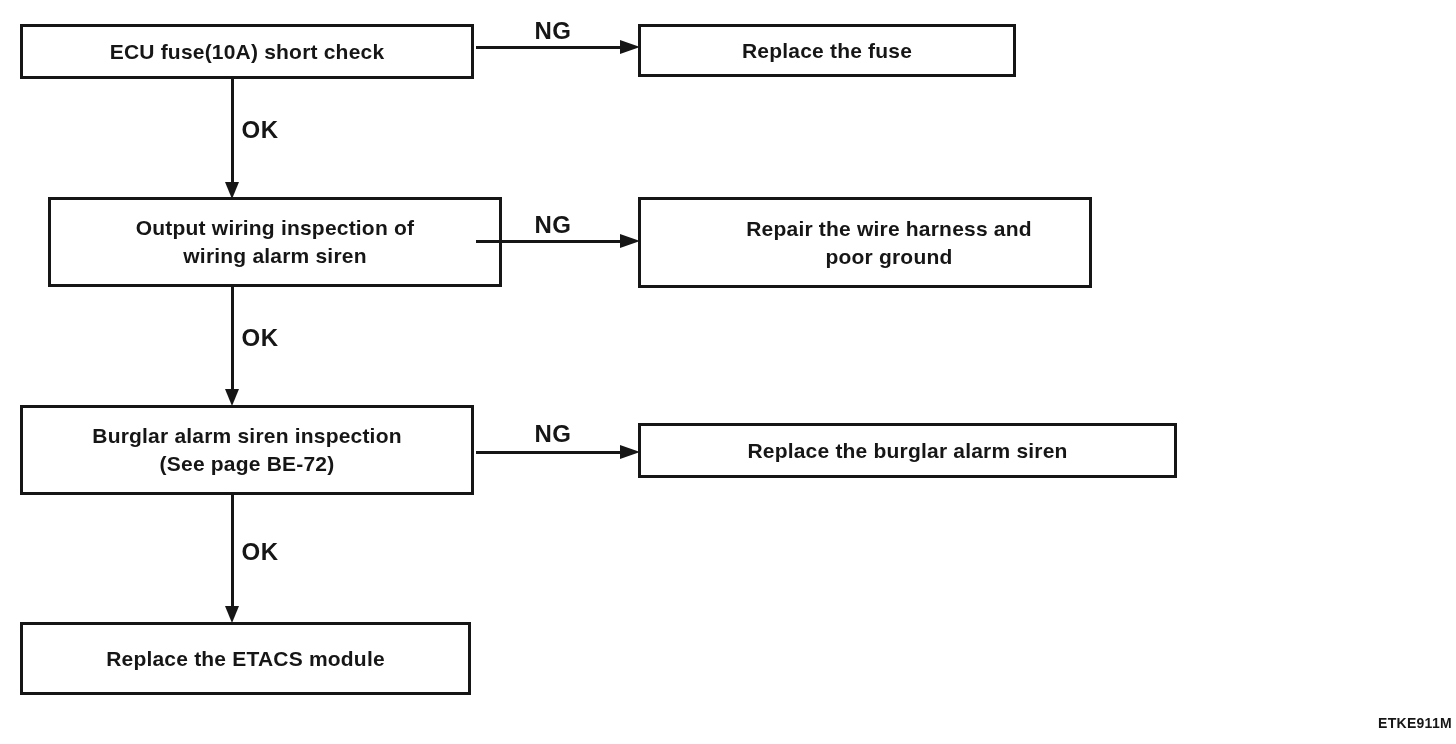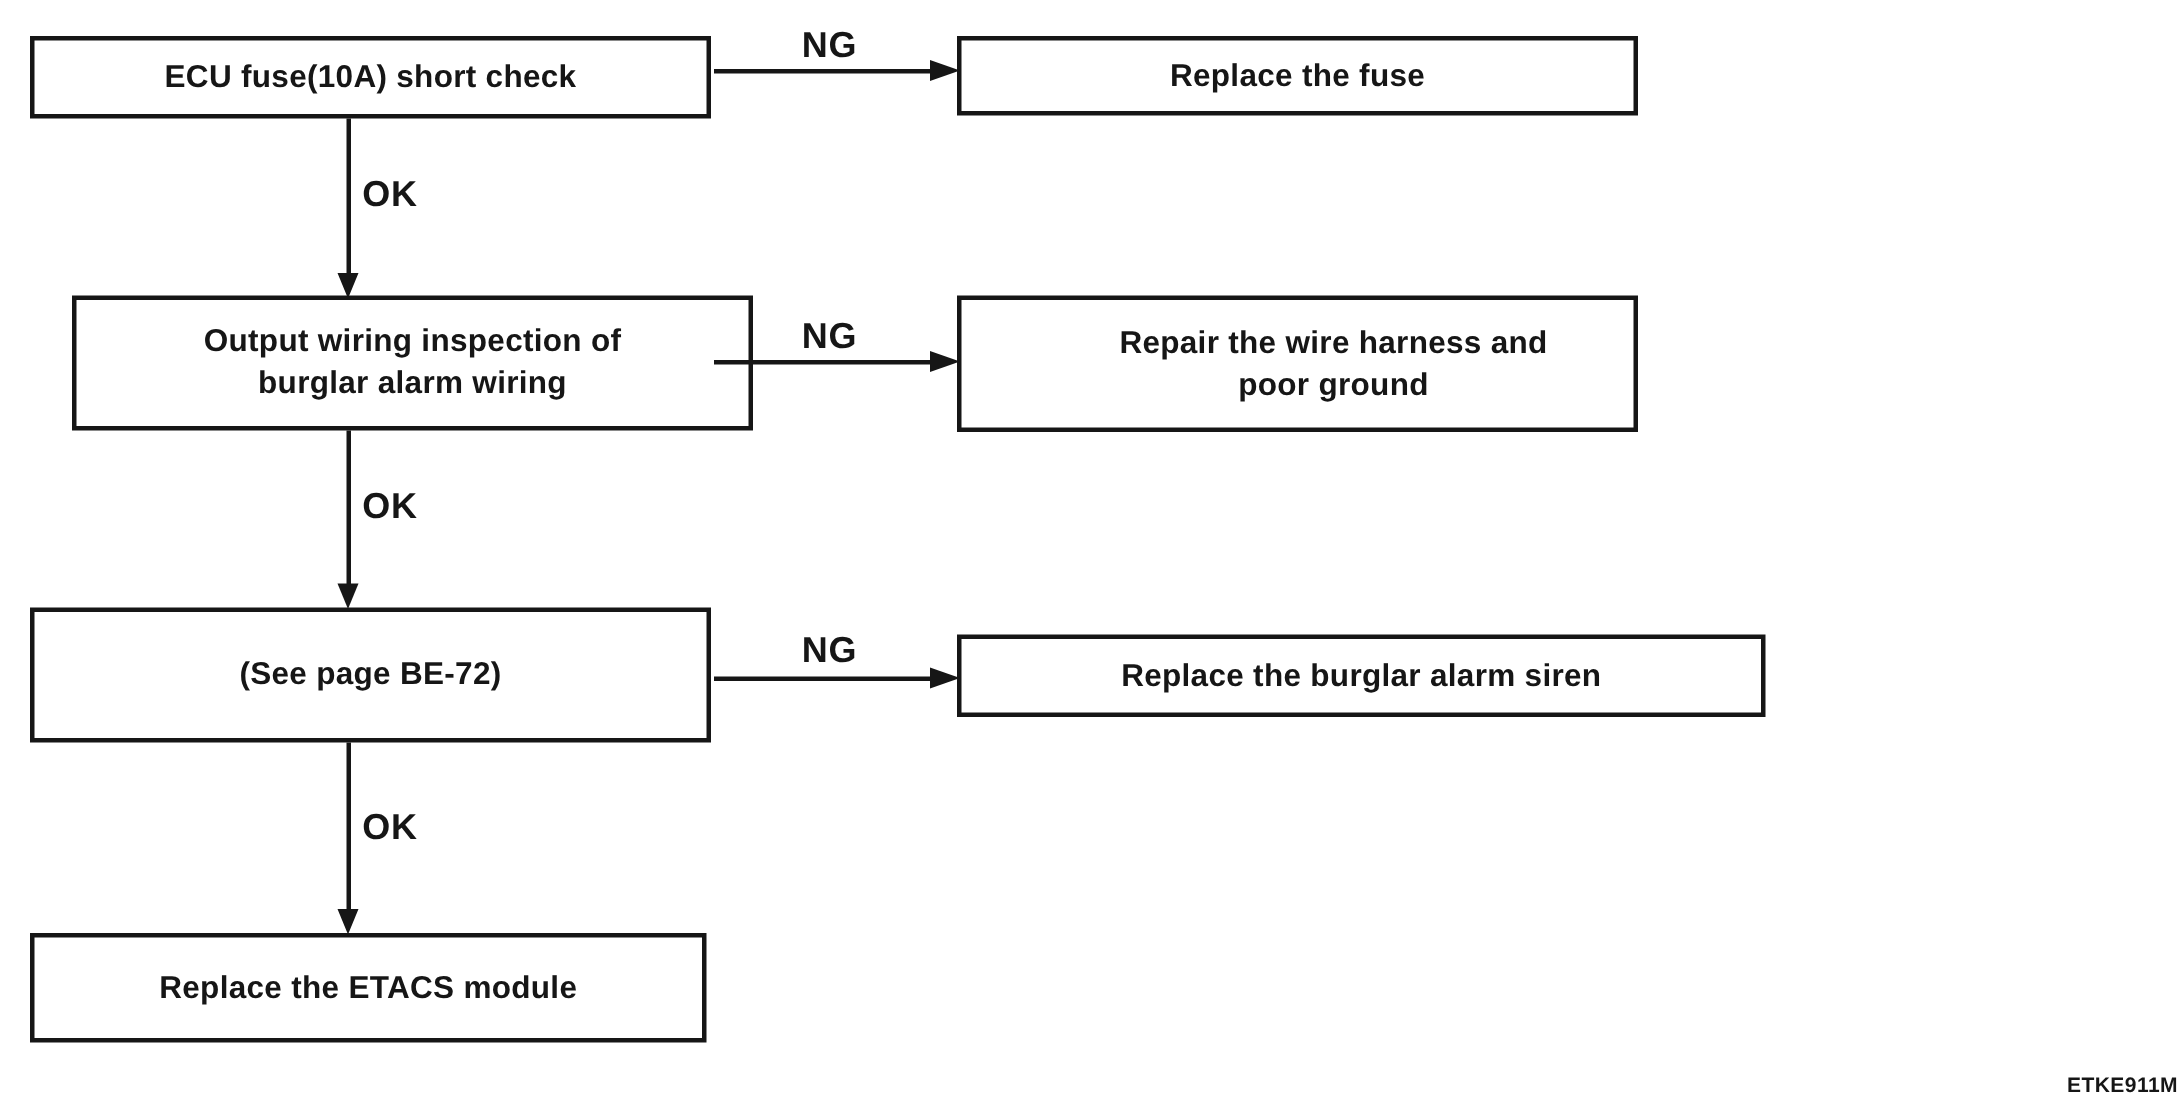--- a/index.html
+++ b/index.html
@@ -77,32 +77,33 @@
 <body>
 
 <div class="canvas">
 
   <div class="node" style="left:20px; top:24px; width:454px; height:55px;">
     <span>ECU fuse(10A) short check</span>
   </div>
 
   <div class="node" style="left:20px; top:197px; width:454px; height:90px;margin-left:28px;">
     <span>Output wiring inspection of</span>
-    <span>burglar alarm wiring</span>
+    <span>wiring alarm siren</span>
   </div>
 
   <div class="node" style="left:20px; top:405px; width:454px; height:90px;">
+    <span>Burglar alarm siren inspection</span>
     <span>(See page BE-72)</span>
   </div>
 
   <div class="node" style="left:20px; top:622px; width:451px; height:73px;">
     <span>Replace the ETACS module</span>
   </div>
 
-  <div class="node" style="left:638px; top:24px; width:454px; height:53px;">
+  <div class="node" style="left:638px; top:24px; width:378px; height:53px;">
     <span>Replace the fuse</span>
   </div>
 
   <div class="node" style="left:638px; top:197px; width:454px; height:91px;padding-left:48px;">
     <span>Repair the wire harness and</span>
     <span>poor ground</span>
   </div>
 
   <div class="node" style="left:638px; top:423px; width:539px; height:55px;">
     <span>Replace the burglar alarm siren</span>

